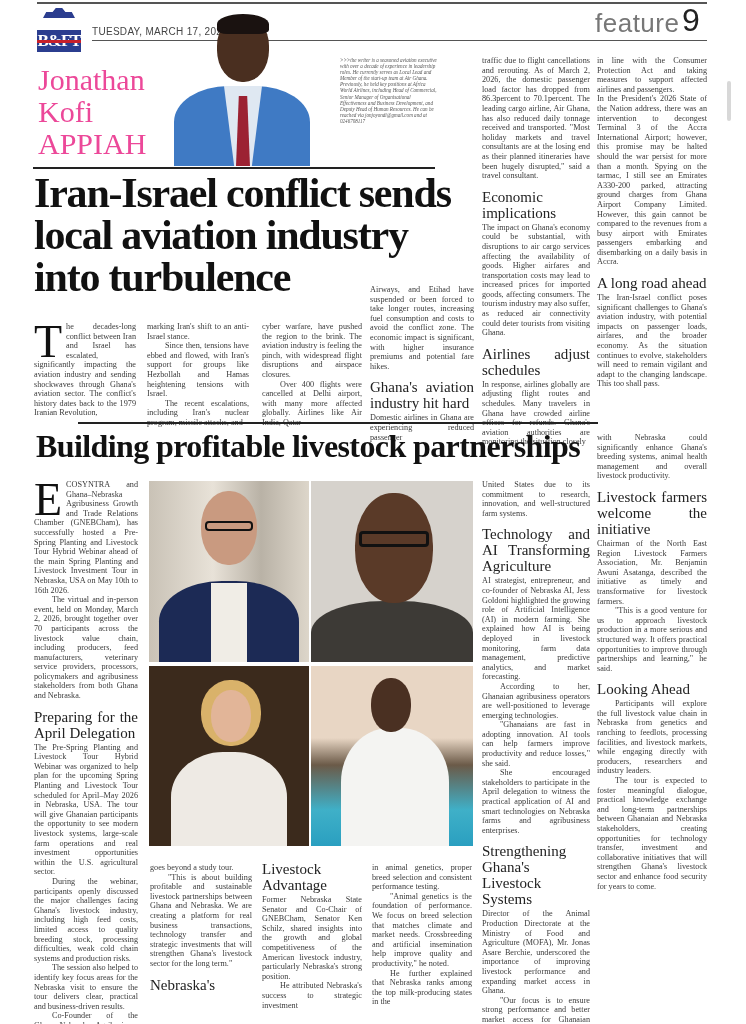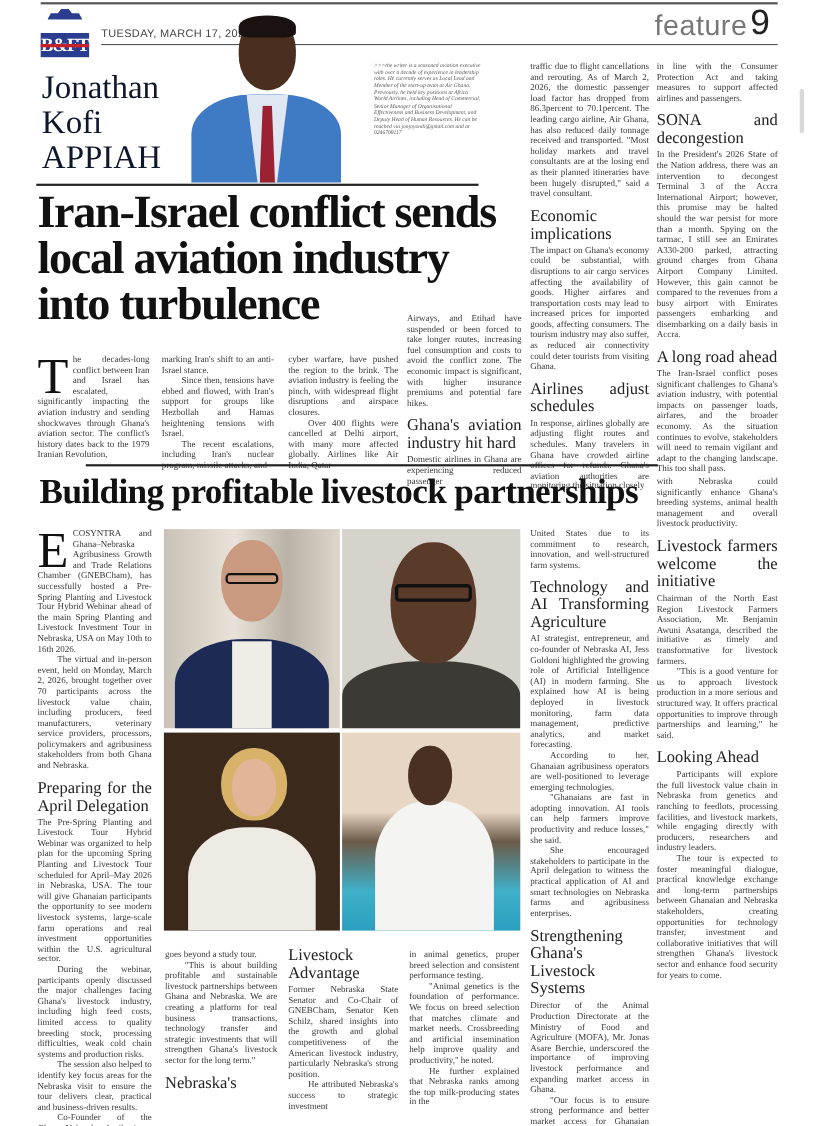--- a/index.html
+++ b/index.html
@@ -11,21 +11,21 @@
   .logo { position: absolute; left: 37px; top: 8px; width: 44px; height: 33px; }
   .logo .crest { position: absolute; left: 6px; top: 0; width: 32px; height: 10px; background: #2b3d8f; clip-path: polygon(0 100%, 10% 40%, 30% 40%, 40% 0, 60% 0, 70% 40%, 90% 40%, 100% 100%); }
   .logo .letters { position: absolute; left: 0; top: 10px; width: 44px; height: 22px; background: #2b3d8f; color: #fff; font-family: "Liberation Serif", serif; font-weight: bold; font-size: 17px; line-height: 22px; text-align: center; letter-spacing: -1px; margin-top: 12px; }
   .logo .bar { position: absolute; left: 0; top: 32px; width: 44px; height: 3px; background: #c8202b; }
   .dateline { position: absolute; left: 92px; top: 26px; font-family: "Liberation Sans", sans-serif; font-size: 10px; color: #444; letter-spacing: 0.3px; }
   .date-rule { position: absolute; left: 92px; top: 40px; width: 615px; height: 1px; background: #555; }
   .section-label { position: absolute; left: 595px; top: 8px; font-family: "Liberation Sans", "DejaVu Sans", sans-serif; font-size: 26px; color: #777; font-weight: normal; letter-spacing: 0.5px; }
   .page-num { position: absolute; left: 682px; top: 2px; font-family: "Liberation Sans", sans-serif; font-size: 32px; color: #222; }
 
   
-  .author-name { position: absolute; left: 38px; top: 64px; font-family: "Liberation Serif", serif; font-size: 30px; line-height: 32px; color: #0f172a; font-weight: normal; }
+  .author-name { position: absolute; left: 38px; top: 64px; font-family: "Liberation Serif", serif; font-size: 30px; line-height: 32px; color: #ec4899; font-weight: normal; }
   .portrait { position: absolute; left: 172px; top: 8px; width: 140px; height: 158px; overflow: hidden; }
   .portrait .head { position: absolute; left: 45px; top: 8px; width: 52px; height: 66px; border-radius: 45% 45% 48% 48%; background: #4a2f20; }
   .portrait .hair { position: absolute; left: 45px; top: 6px; width: 52px; height: 20px; border-radius: 50% 50% 20% 20%; background: #1a1210; }
   .portrait .suit { position: absolute; left: 2px; top: 78px; width: 136px; height: 90px; background: #3f7ac4; border-radius: 40% 40% 0 0; }
   .portrait .shirt { position: absolute; left: 52px; top: 78px; width: 38px; height: 90px; background: #dfe8f2; clip-path: polygon(0 0, 100% 0, 70% 100%, 30% 100%); }
   .portrait .tie { position: absolute; left: 64px; top: 88px; width: 14px; height: 78px; background: #9c2233; clip-path: polygon(20% 0, 80% 0, 100% 90%, 50% 100%, 0 90%); }
   .author-bio { position: absolute; left: 340px; top: 57px; width: 98px; font-size: 5.1px; line-height: 6.1px; font-style: italic; color: #555; }
   .author-rule { position: absolute; left: 33px; top: 167px; width: 402px; height: 2px; background: #222; }
 
   
@@ -110,21 +110,20 @@
 <div class="col" style="left:482px; top:56px; width:108px;">
   <p>traffic due to flight cancellations and rerouting. As of March 2, 2026, the domestic passenger load factor has dropped from 86.3percent to 70.1percent. The leading cargo airline, Air Ghana, has also reduced daily tonnage received and transported. "Most holiday markets and travel consultants are at the losing end as their planned itineraries have been hugely disrupted," said a travel consultant.</p>
   <h3>Economic implications</h3>
   <p>The impact on Ghana's economy could be substantial, with disruptions to air cargo services affecting the availability of goods. Higher airfares and transportation costs may lead to increased prices for imported goods, affecting consumers. The tourism industry may also suffer, as reduced air connectivity could deter tourists from visiting Ghana.</p>
   <h3>Airlines adjust schedules</h3>
   <p>In response, airlines globally are adjusting flight routes and schedules. Many travelers in Ghana have crowded airline offices for refunds. Ghana's aviation authorities are monitoring the situation closely</p>
 </div>
 
 <div class="col" style="left:597px; top:56px; width:110px;">
   <p>in line with the Consumer Protection Act and taking measures to support affected airlines and passengers.</p>
-  <h3>SONA and decongestion</h3>
   <p>In the President's 2026 State of the Nation address, there was an intervention to decongest Terminal 3 of the Accra International Airport; however, this promise may be halted should the war persist for more than a month. Spying on the tarmac, I still see an Emirates A330-200 parked, attracting ground charges from Ghana Airport Company Limited. However, this gain cannot be compared to the revenues from a busy airport with Emirates passengers embarking and disembarking on a daily basis in Accra.</p>
   <h3>A long road ahead</h3>
   <p>The Iran-Israel conflict poses significant challenges to Ghana's aviation industry, with potential impacts on passenger loads, airfares, and the broader economy. As the situation continues to evolve, stakeholders will need to remain vigilant and adapt to the changing landscape. This too shall pass.</p>
 </div>
 
 <div class="scrollbar"></div>
 <div class="rule1"></div>
 
 <h1 class="headline2">Building profitable livestock partnerships</h1>
 

